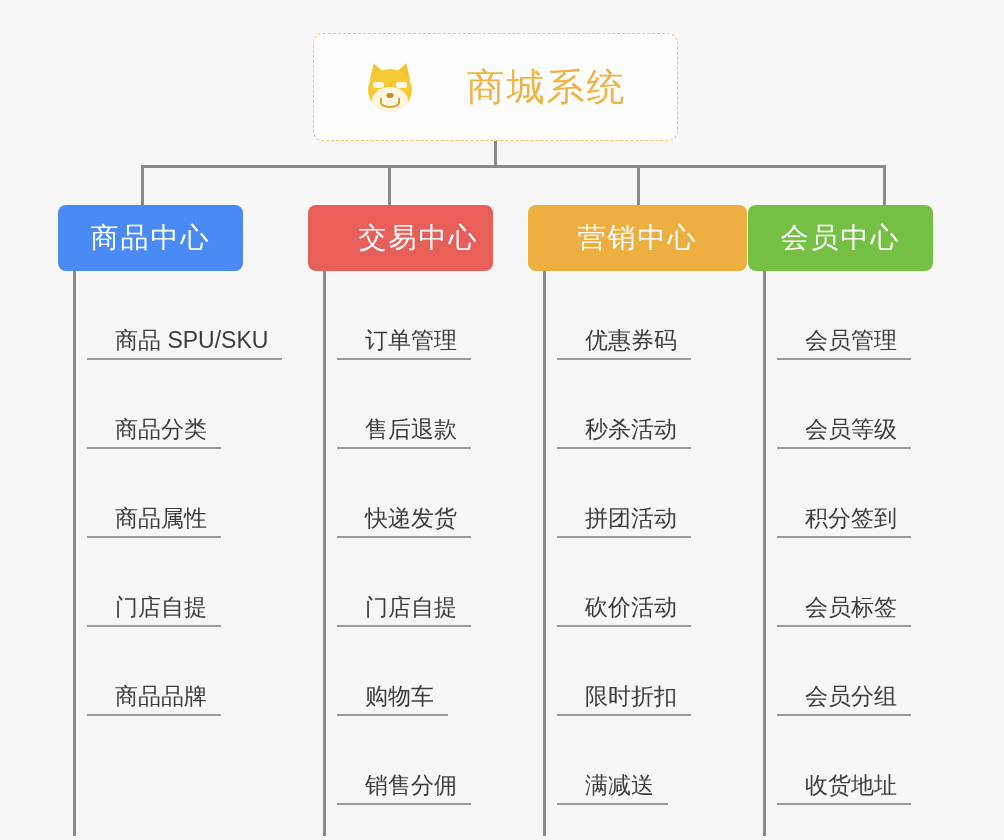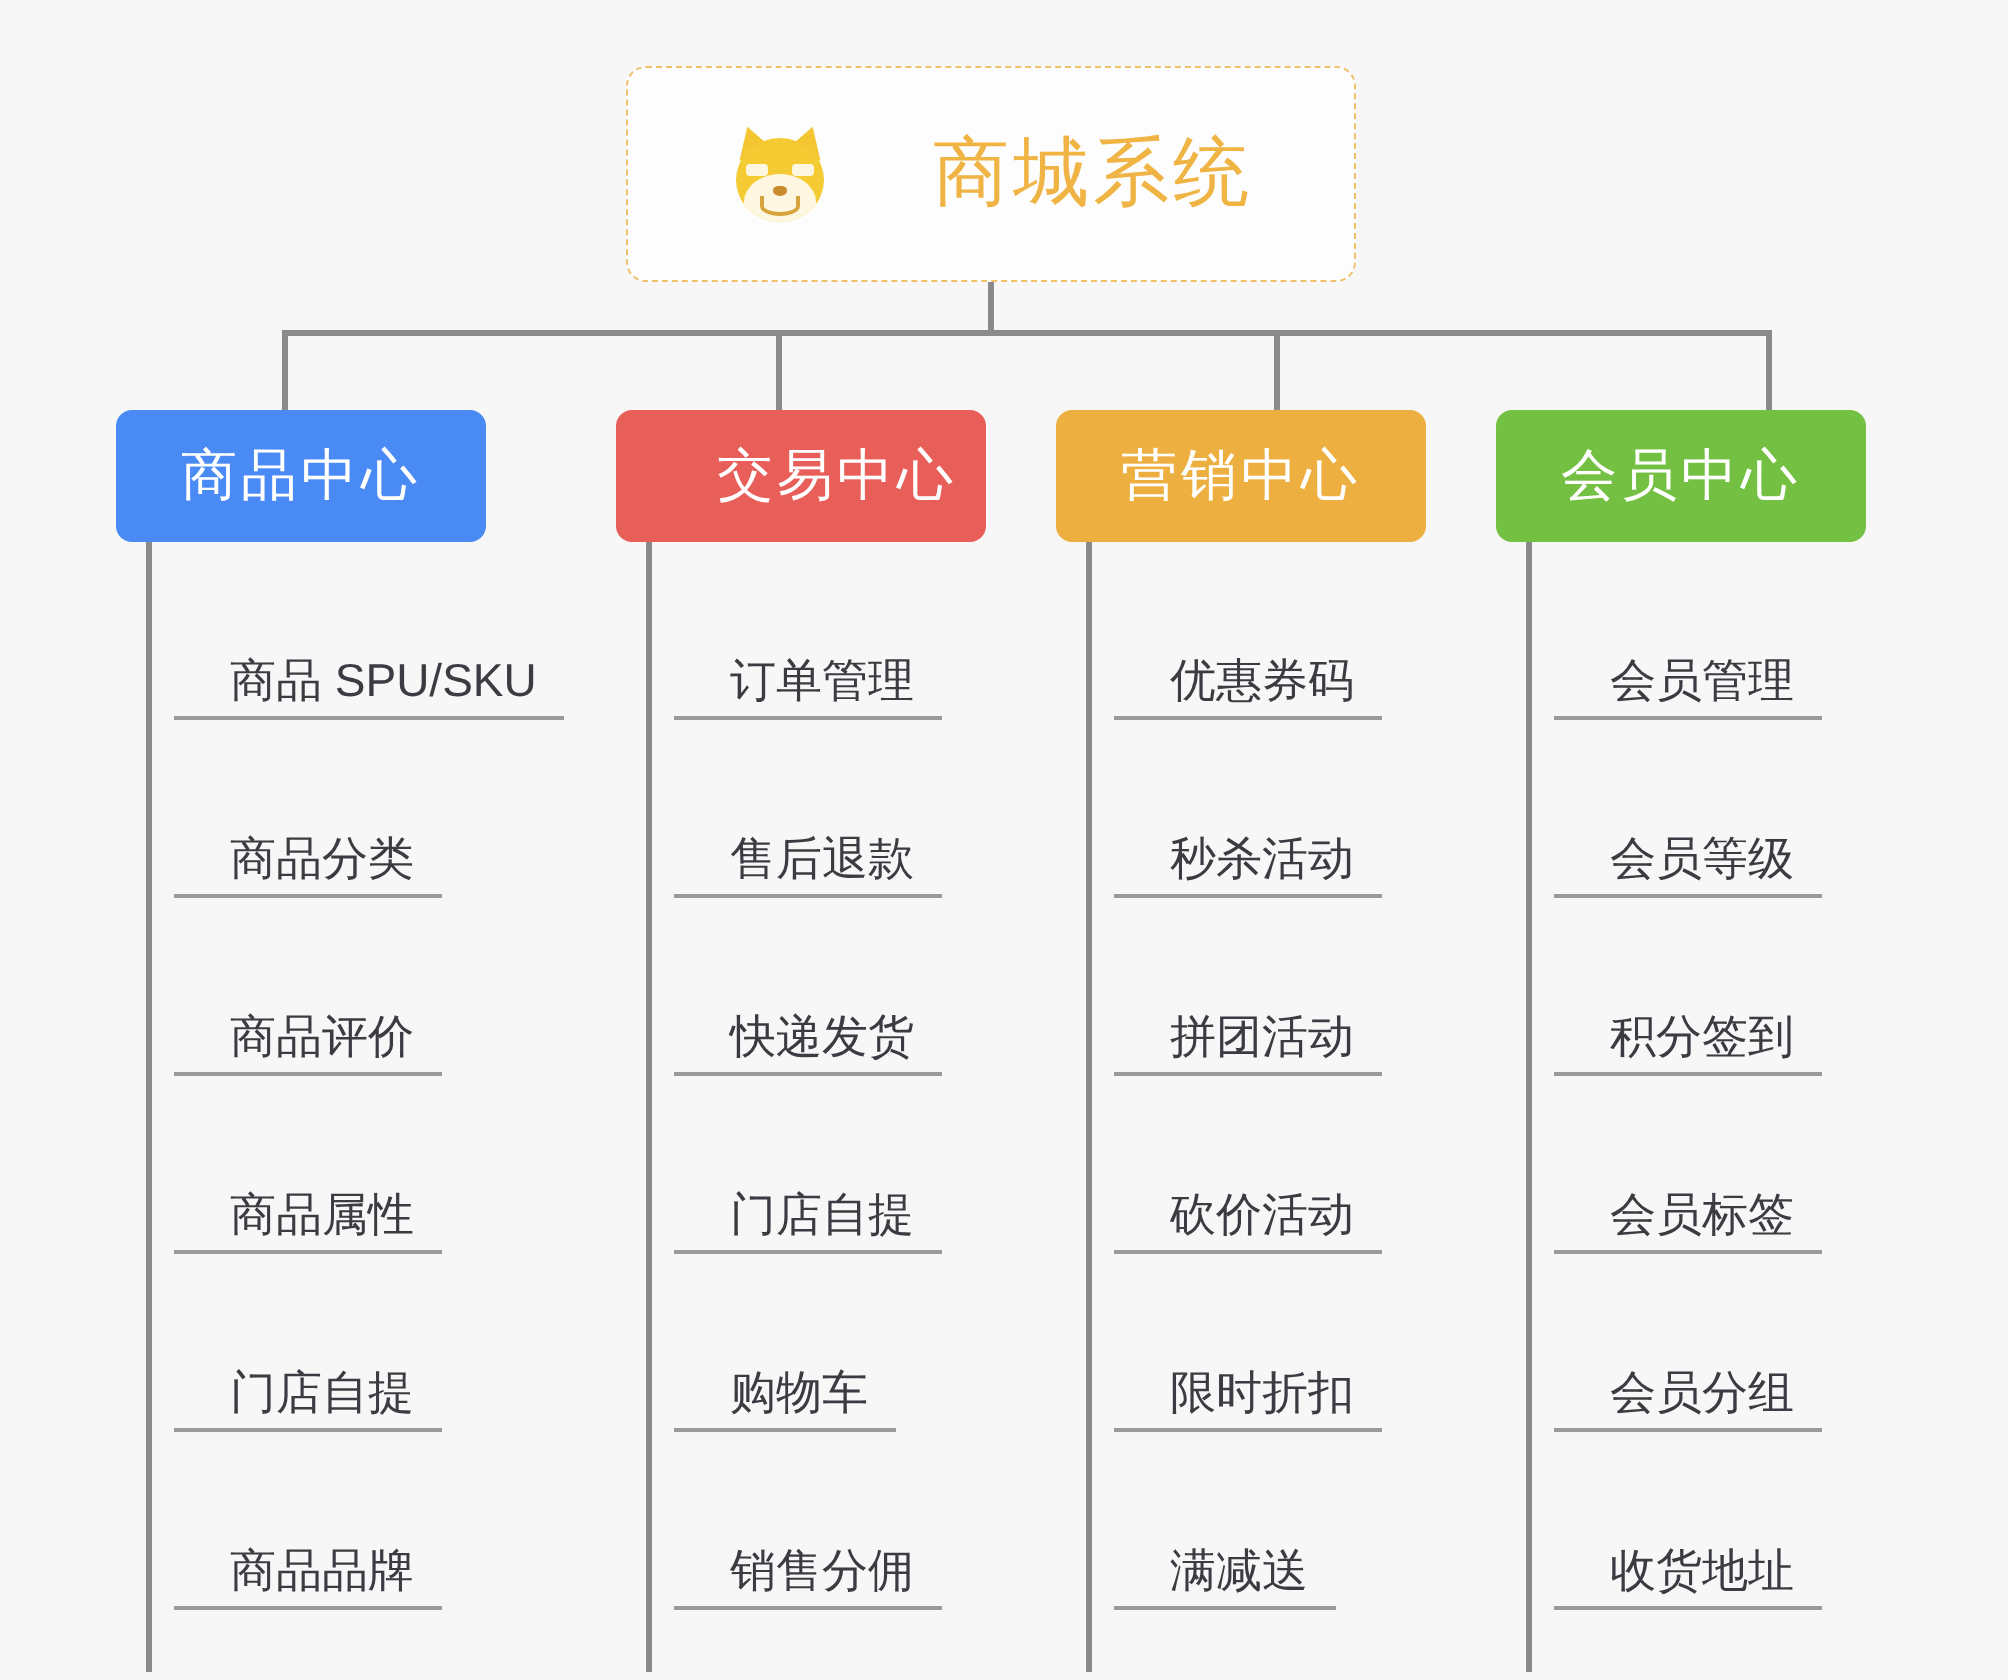--- a/index.html
+++ b/index.html
@@ -204,23 +204,20 @@
     </div>
     <div class="spine" style="height: 565px; background: rgb(138, 138, 138);"></div>
     <div class="leaves">
       <div class="leaf">
         <div class="leaf-text">商品 SPU/SKU</div>
       </div>
       <div class="leaf">
         <div class="leaf-text">商品分类</div>
       </div>
       <div class="leaf">
-        <div class="leaf-text">商品评价</div>
-      </div>
-      <div class="leaf">
         <div class="leaf-text">商品属性</div>
       </div>
       <div class="leaf">
         <div class="leaf-text">门店自提</div>
       </div>
       <div class="leaf">
         <div class="leaf-text">商品品牌</div>
       </div>
     </div>
   </div>
@@ -246,21 +243,21 @@
       <div class="leaf">
         <div class="leaf-text">购物车</div>
       </div>
       <div class="leaf">
         <div class="leaf-text">销售分佣</div>
       </div>
     </div>
   </div>
 
   <div class="branch" style="left:528px; top:205px;">
-    <div class="cat-box" style="width: 185px; background: rgb(238, 175, 65);">
+    <div class="cat-box" style="width: 219px; background: rgb(238, 175, 65);">
       <span>营销中心</span>
     </div>
     <div class="spine" style="height: 565px; background: rgb(138, 138, 138);"></div>
     <div class="leaves">
       <div class="leaf">
         <div class="leaf-text">优惠券码</div>
       </div>
       <div class="leaf">
         <div class="leaf-text">秒杀活动</div>
       </div>

